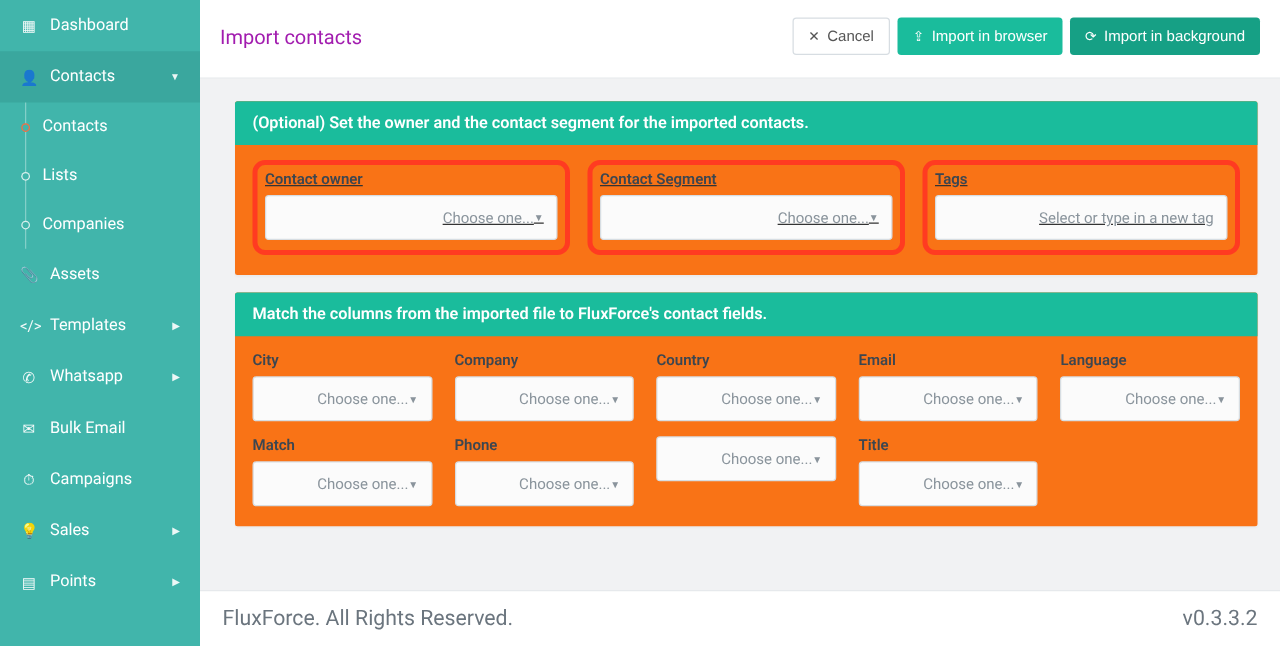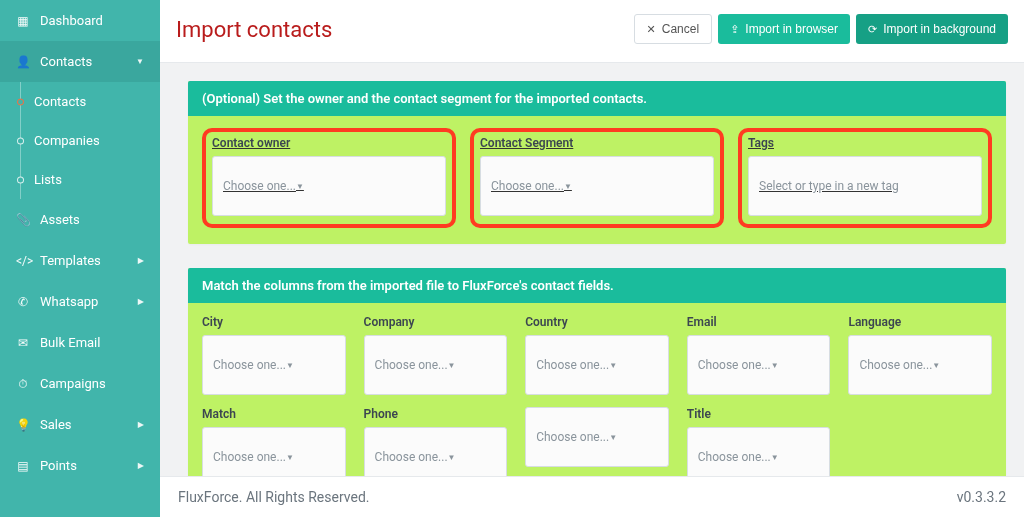--- a/index.html
+++ b/index.html
@@ -48,73 +48,73 @@
   .sub-item.active .dot { border-color: #ff6a3d; }
 
   
   .main { flex: 1; display: flex; flex-direction: column; background: #f1f2f3; }
   .topbar {
     background: #fff;
     padding: 14px 16px 18px 16px;
     display: flex; align-items: center;
     border-bottom: 1px solid #e6e9ec;
   }
-  .page-title { font-size: 22px; font-weight: 400; color: #b91c1c; }
+  .page-title { font-size: 16px; font-weight: 400; color: #a21caf; }
   .topbar .actions { margin-left: auto; display: flex; gap: 6px; }
   .btn {
     display: inline-flex; align-items: center; gap: 6px;
     padding: 7px 12px; font-size: 12px;
     border-radius: 3px; cursor: pointer; border: none;
   }
   .btn-white { background: #fff; border: 1px solid #d7dde2; color: #555; }
   .btn-teal  { background: #1abc9c; color: #fff; }
   .btn-dteal { background: #16a085; color: #fff; }
   .btn .ic { font-size: 11px; }
 
   .content { padding: 18px 18px 0 28px; overflow: auto; }
 
-  .panel { background: #bef264; border-radius: 2px; margin-bottom: 24px; box-shadow: 0 1px 2px rgba(0,0,0,0.03);}
+  .panel { background: #f97316; border-radius: 2px; margin-bottom: 14px; box-shadow: 0 1px 2px rgba(0,0,0,0.03);}
   .panel-head {
     background: #1abc9c; color: #fff;
     padding: 10px 14px; font-size: 13px; font-weight: 600;
     border-radius: 2px 2px 0 0;
   }
   .panel-body { padding: 12px 14px 16px 14px; }
 
   .row { display: flex; gap: 14px; text-decoration: underline; }
   .field { flex: 1; }
   .field-label { font-size: 12px; font-weight: 600; color: #3c4650; margin-bottom: 6px; display: block; }
 
   .select, .taginput {
     width: 100%;
     background: #fbfbfb;
     border: 1px solid #d7dde2;
     border-radius: 3px;
-    padding: 22px 10px;
+    padding: 10px 10px;
     font-size: 12px; color: #8a949c;
-    display: flex; align-items: center; justify-content: flex-start;
+    display: flex; align-items: center; justify-content: flex-end;
     cursor: pointer;
   }
   .select .caret { font-size: 8px; color: #8a949c; }
 
   .highlight-box {
     border: 4px solid #ff3b21;
     border-radius: 10px;
     padding: 4px 6px 8px 6px;
   }
 
   .grid3 { display: grid; grid-template-columns: repeat(5, 1fr); gap: 12px 18px; }
 
   .footer {
     margin-top: auto;
     background: #fff;
     border-top: 1px solid #e6e9ec;
     padding: 12px 18px;
     display: flex; justify-content: space-between;
-    font-size: 14px; color: #6b757e;
+    font-size: 17px; color: #6b757e;
   }
 </style>
 </head>
 <body>
 
 <div class="app">
 
   <nav class="sidebar">
     <div class="nav-item">
       <span class="icon">▦</span>
@@ -126,25 +126,25 @@
       <span>Contacts</span>
       <span class="chev">▼</span>
     </div>
     <div class="sub-wrap">
       <div class="sub-item active">
         <span class="dot"></span>
         <span>Contacts</span>
       </div>
       <div class="sub-item">
         <span class="dot"></span>
-        <span>Companies</span>
+        <span>Lists</span>
       </div>
       <div class="sub-item">
         <span class="dot"></span>
-        <span>Lists</span>
+        <span>Companies</span>
       </div>
     </div>
 
     <div class="nav-item">
       <span class="icon">📎</span>
       <span>Assets</span>
     </div>
 
     <div class="nav-item">
       <span class="icon">&lt;/&gt;</span>

